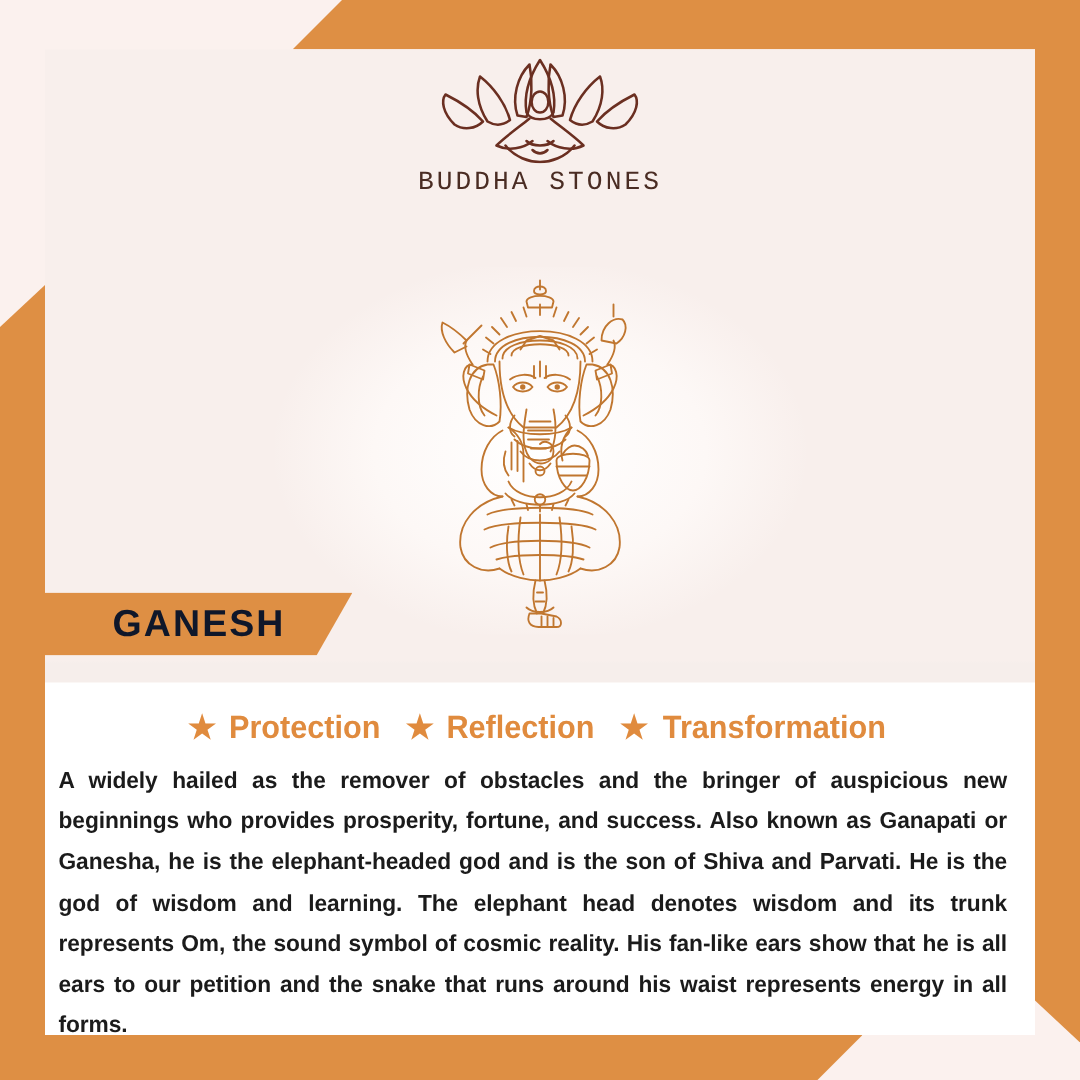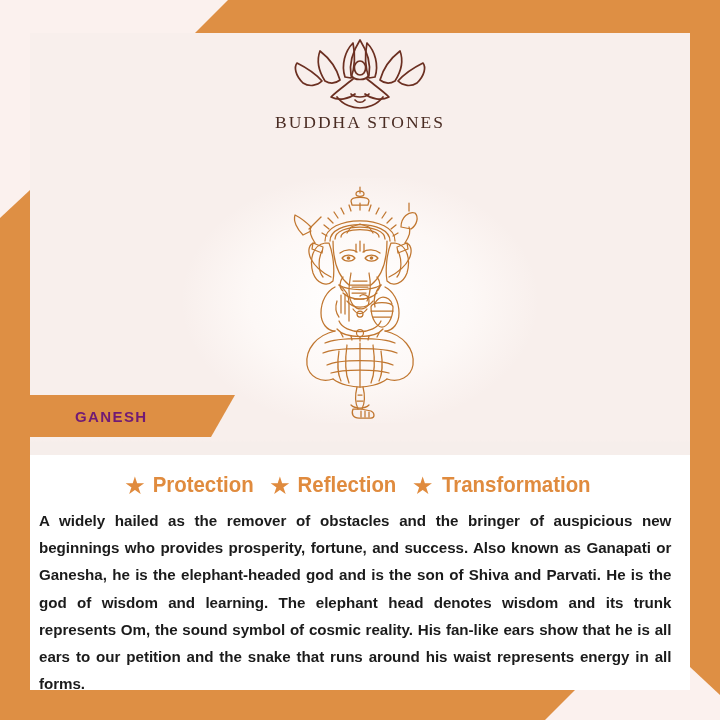--- a/index.html
+++ b/index.html
@@ -45,21 +45,21 @@
   }
 
   
   .brand{
     position:absolute;left:0;right:0;top:4px;
     display:flex;flex-direction:column;align-items:center;
   }
   .logo-mark{width:150px;height:72px;display:block;}
   .brand-name{
     margin-top:3px;
-    font-family:Liberation Serif, serif;
+    font-family:Liberation Mono, monospace;
     font-size:17.5px;letter-spacing:2.0px;
     color:#4a2c23;font-weight:400;
     white-space:nowrap;
   }
 
   
   .title-bar{
     position:absolute;left:150px;width:420px;top:93px;height:48px;
     background:#fdfaf8;
     display:flex;align-items:center;justify-content:center;
@@ -83,21 +83,21 @@
   .hero svg{display:block;}
 
   
   .ribbon{
     position:absolute;left:0;top:362px;width:205px;height:42px;
     background:#de8f44;
     clip-path:polygon(0 0,100% 0,calc(100% - 24px) 100%,0 100%);
     display:flex;align-items:center;
   }
   .ribbon-label{
-    color:#701a75;font-weight:bold;font-size:15px;
+    color:#0f172a;font-weight:bold;font-size:25px;
     letter-spacing:1.4px;margin-left:45px;white-space:nowrap;
   }
 
   
   .card{
     position:absolute;left:0;right:0;top:422px;bottom:0;
     background:#ffffff;
     padding:18px 6px 0 6px;
     box-sizing:border-box;
   }

